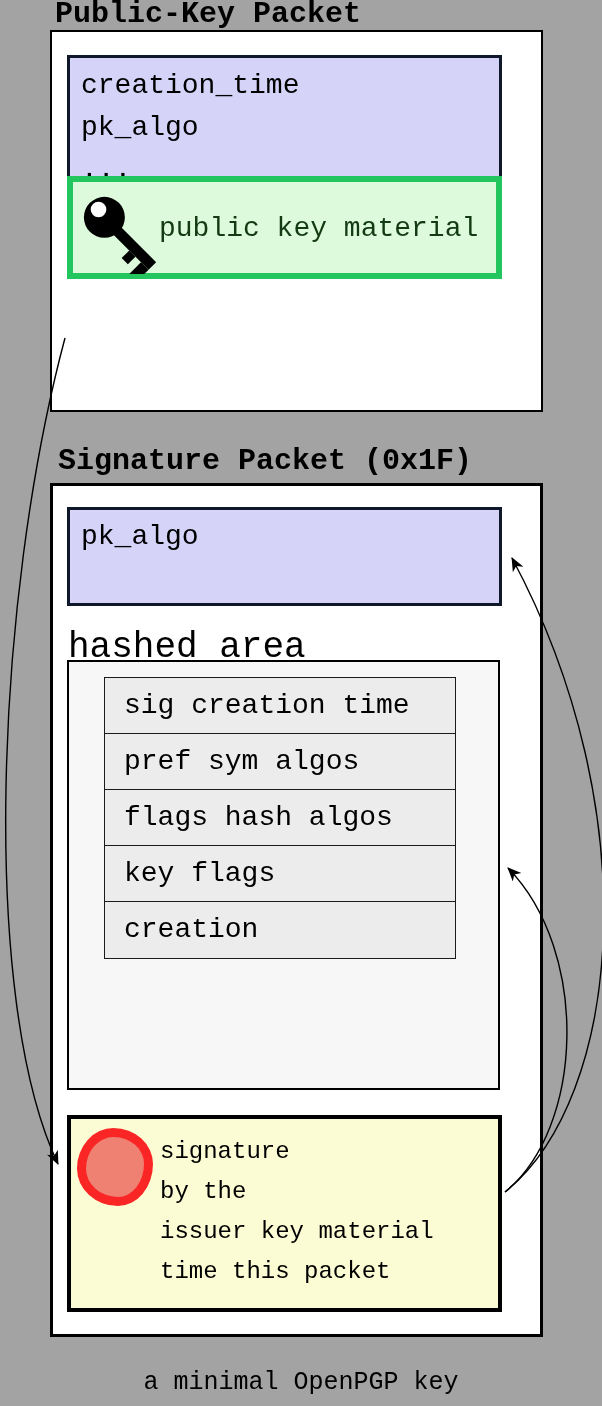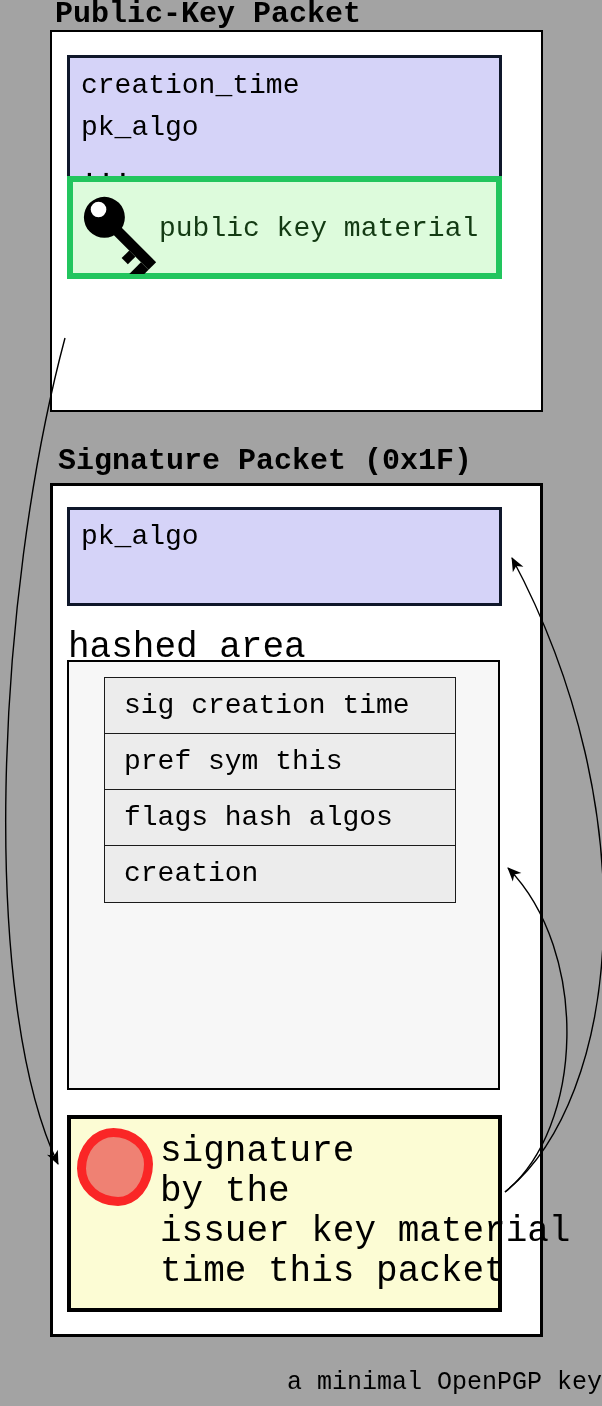--- a/index.html
+++ b/index.html
@@ -55,26 +55,26 @@
   #sig-body {
     position:absolute; left:67px; top:1115px; width:435px; height:197px;
     background:#fcfcd4; border:4px solid #000;
   }
   #seal {
     position:absolute; left:77px; top:1128px; width:76px; height:78px;
     background:#ef8173; border:9px solid #fa2626;
     border-radius:48% 52% 46% 54% / 52% 46% 54% 48%;
   }
   #sig-lines {
-    position:absolute; left:160px; top:1132px; font-size:36px; line-height:40px;
+    position:absolute; left:160px; top:1132px; font-size:24px; line-height:40px;
     white-space:nowrap;
   }
 
   #caption {
-    position:absolute; left:0; top:1368px; width:602px; text-align:right;
+    position:absolute; left:0; top:1368px; width:602px; text-align:center;
     font-size:25px;
   }
 
   #arrow-layer {
     position:absolute; left:0; top:0; width:602px; height:1406px;
     pointer-events:none; z-index:5;
   }
 </style>
 </head>
 <body>
@@ -111,22 +111,23 @@
   <div class="field-box" id="sig-header">
     <div>pk_algo</div>
   </div>
 
   <div id="hashed-label">hashed area</div>
 
   <div id="hashed-box"></div>
 
   <div id="subpackets">
     <div class="subpacket-row">sig creation time</div>
-    <div class="subpacket-row">pref sym this</div>
+    <div class="subpacket-row">pref sym algos</div>
     <div class="subpacket-row">flags hash algos</div>
+    <div class="subpacket-row">key flags</div>
     <div class="subpacket-row">creation</div>
   </div>
 
   <div id="sig-body"></div>
   <div id="seal"></div>
   <div id="sig-lines">
     <div>signature</div>
     <div>by the</div>
     <div>issuer key material</div>
     <div>time this packet</div>

